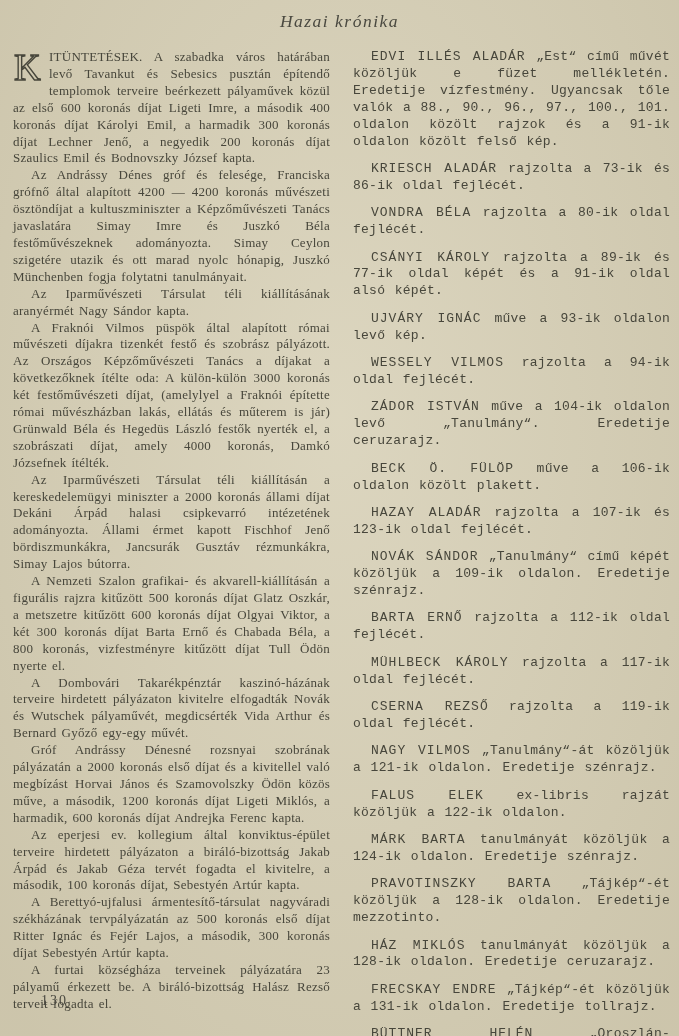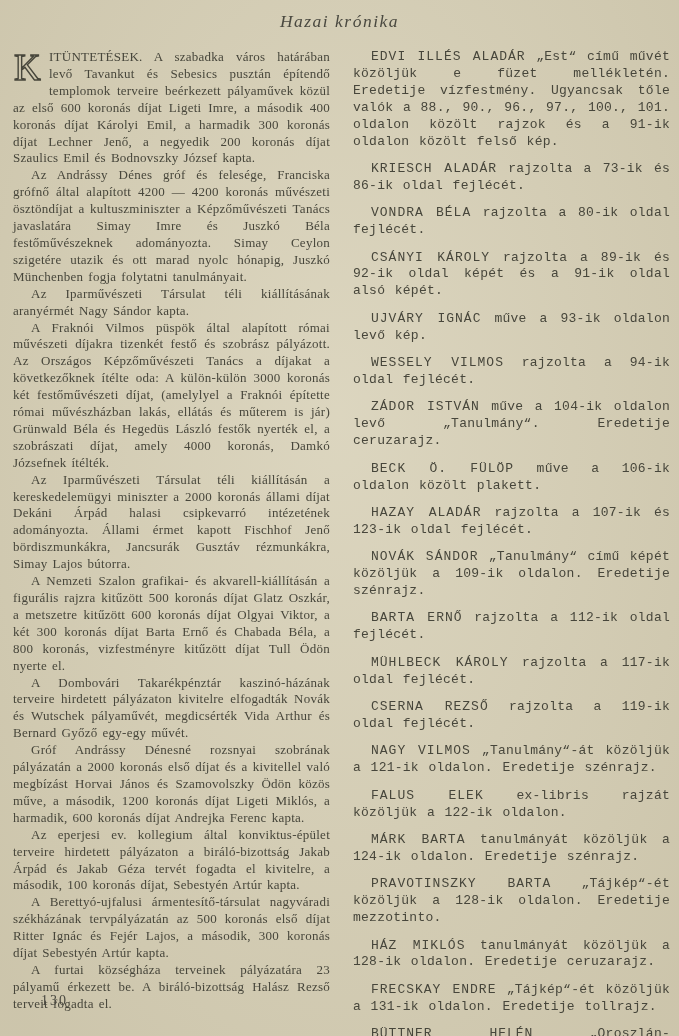--- a/index.html
+++ b/index.html
@@ -78,21 +78,21 @@
       <p>Gróf Andrássy Dénesné rozsnyai szobrának pályázatán a 2000 koronás első díjat és a kivitellel való megbízást Horvai János és Szamovolszky Ödön közös műve, a második, 1200 koronás díjat Ligeti Miklós, a harmadik, 600 koronás díjat Andrejka Ferenc kapta.</p>
       <p>Az eperjesi ev. kollegium által konviktus-épület terveire hirdetett pályázaton a biráló-bizottság Jakab Árpád és Jakab Géza tervét fogadta el kivitelre, a második, 100 koronás díjat, Sebestyén Artúr kapta.</p>
       <p>A Berettyó-ujfalusi ármentesítő-társulat nagyváradi székházának tervpályázatán az 500 koronás első díjat Ritter Ignác és Fejér Lajos, a második, 300 koronás díjat Sebestyén Artúr kapta.</p>
       <p>A furtai községháza terveinek pályázatára 23 pályamű érkezett be. A biráló-bizottság Halász Rezső terveit fogadta el.</p>
     </div>
 
     <div class="col col-right">
       <p class="artist-entry"><span class="artist-name">EDVI ILLÉS ALADÁR</span> <span>„Est“ című művét közöljük e füzet mellékletén. Eredetije vízfestmény. Ugyancsak tőle valók a 88., 90., 96., 97., 100., 101. oldalon közölt rajzok és a 91-ik oldalon közölt felső kép.</span></p>
       <p class="artist-entry"><span class="artist-name">KRIESCH ALADÁR</span> <span>rajzolta a 73-ik és 86-ik oldal fejlécét.</span></p>
       <p class="artist-entry"><span class="artist-name">VONDRA BÉLA</span> <span>rajzolta a 80-ik oldal fejlécét.</span></p>
-      <p class="artist-entry"><span class="artist-name">CSÁNYI KÁROLY</span> <span>rajzolta a 89-ik és 92-ik oldal képét és a 91-ik oldal alsó képét.</span></p>
+      <p class="artist-entry"><span class="artist-name">CSÁNYI KÁROLY</span> <span>rajzolta a 89-ik és 77-ik oldal képét és a 91-ik oldal alsó képét.</span></p>
       <p class="artist-entry"><span class="artist-name">UJVÁRY IGNÁC</span> <span>műve a 93-ik oldalon levő kép.</span></p>
       <p class="artist-entry"><span class="artist-name">WESSELY VILMOS</span> <span>rajzolta a 94-ik oldal fejlécét.</span></p>
       <p class="artist-entry"><span class="artist-name">ZÁDOR ISTVÁN</span> <span>műve a 104-ik oldalon levő „Tanulmány“. Eredetije ceruzarajz.</span></p>
       <p class="artist-entry"><span class="artist-name">BECK Ö. FÜLÖP</span> <span>műve a 106-ik oldalon közölt plakett.</span></p>
       <p class="artist-entry"><span class="artist-name">HAZAY ALADÁR</span> <span>rajzolta a 107-ik és 123-ik oldal fejlécét.</span></p>
       <p class="artist-entry"><span class="artist-name">NOVÁK SÁNDOR</span> <span>„Tanulmány“ című képét közöljük a 109-ik oldalon. Eredetije szénrajz.</span></p>
       <p class="artist-entry"><span class="artist-name">BARTA ERNŐ</span> <span>rajzolta a 112-ik oldal fejlécét.</span></p>
       <p class="artist-entry"><span class="artist-name">MÜHLBECK KÁROLY</span> <span>rajzolta a 117-ik oldal fejlécét.</span></p>
       <p class="artist-entry"><span class="artist-name">CSERNA REZSŐ</span> <span>rajzolta a 119-ik oldal fejlécét.</span></p>
       <p class="artist-entry"><span class="artist-name">NAGY VILMOS</span> <span>„Tanulmány“-át közöljük a 121-ik oldalon. Eredetije szénrajz.</span></p>

